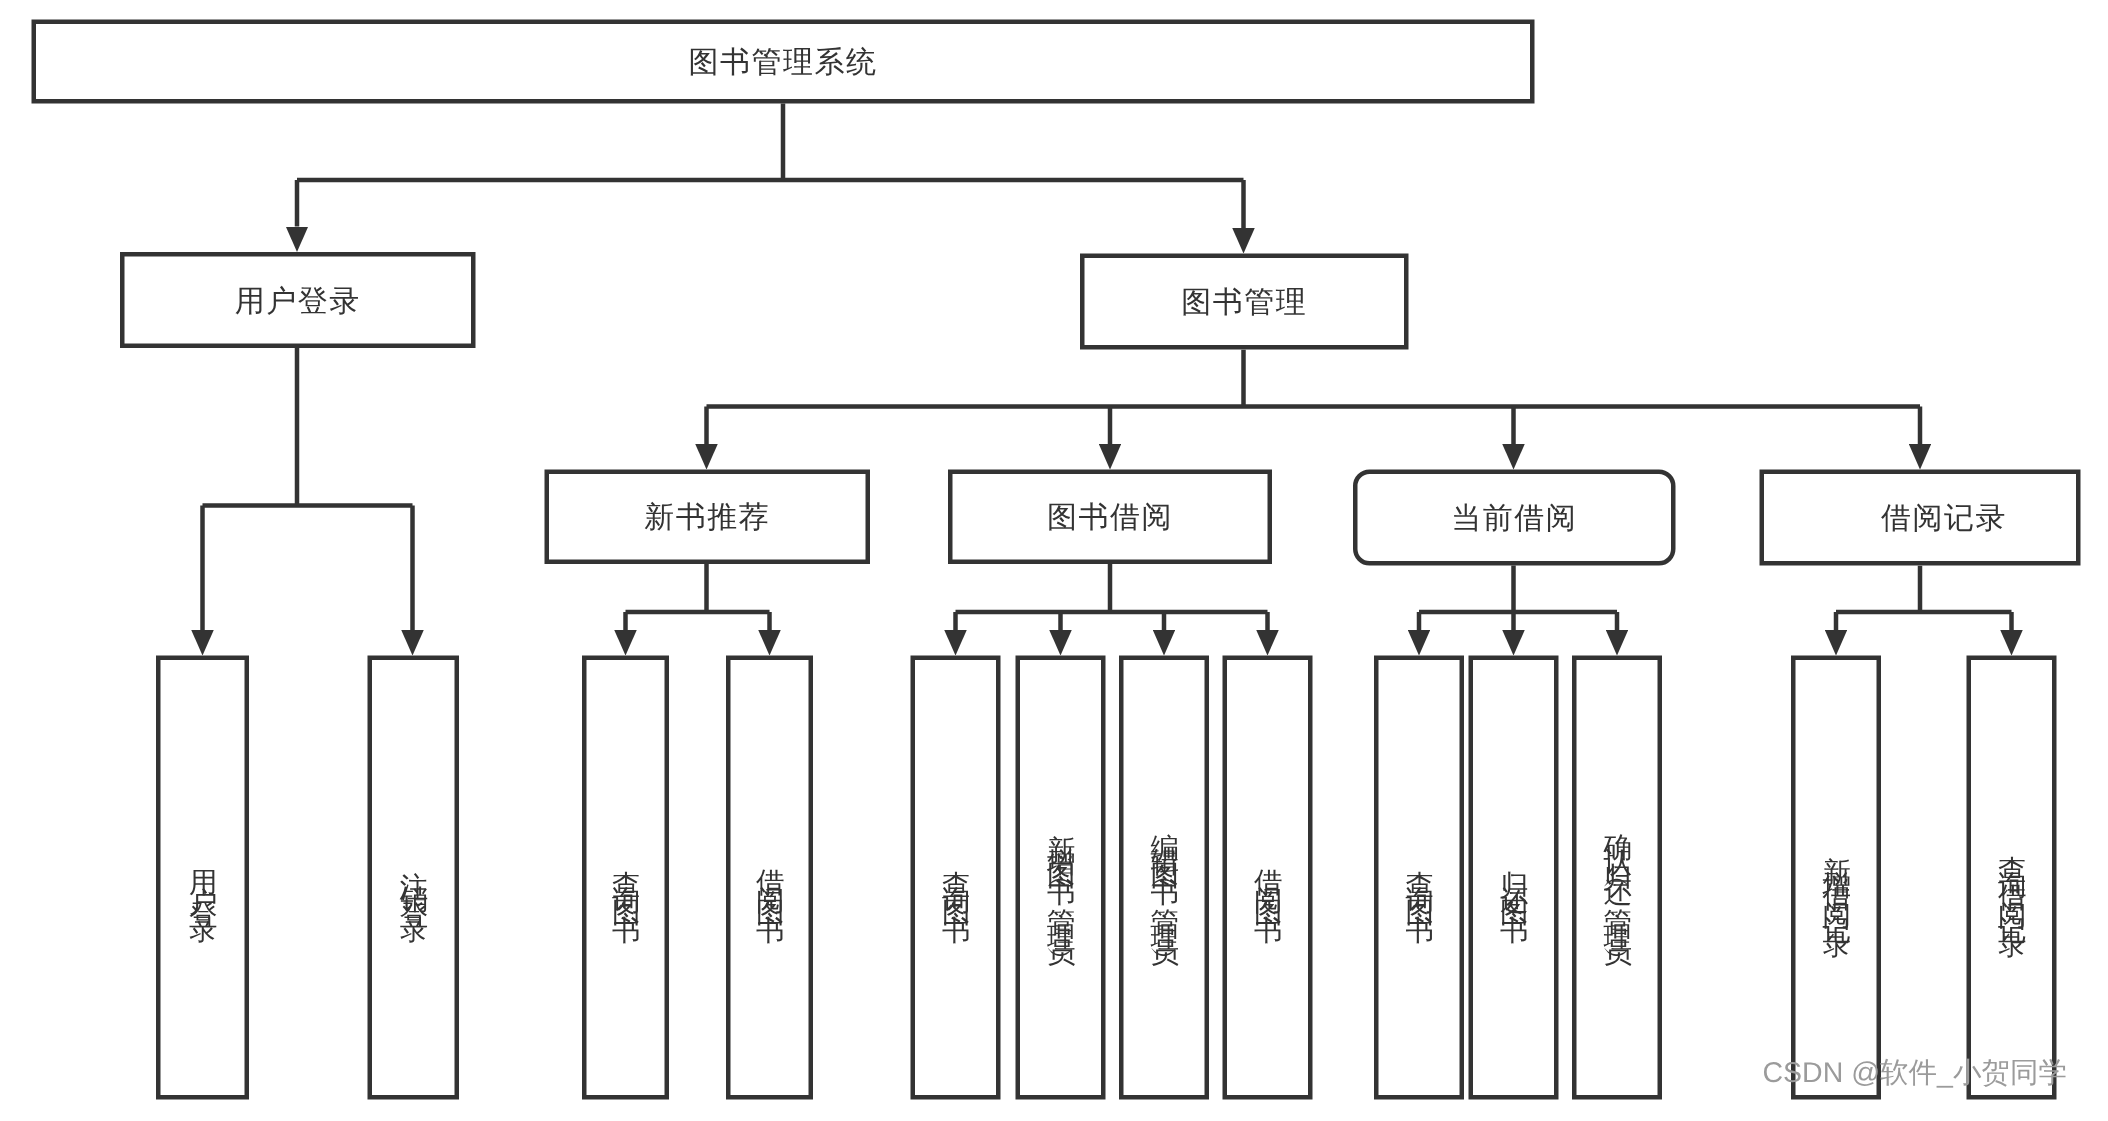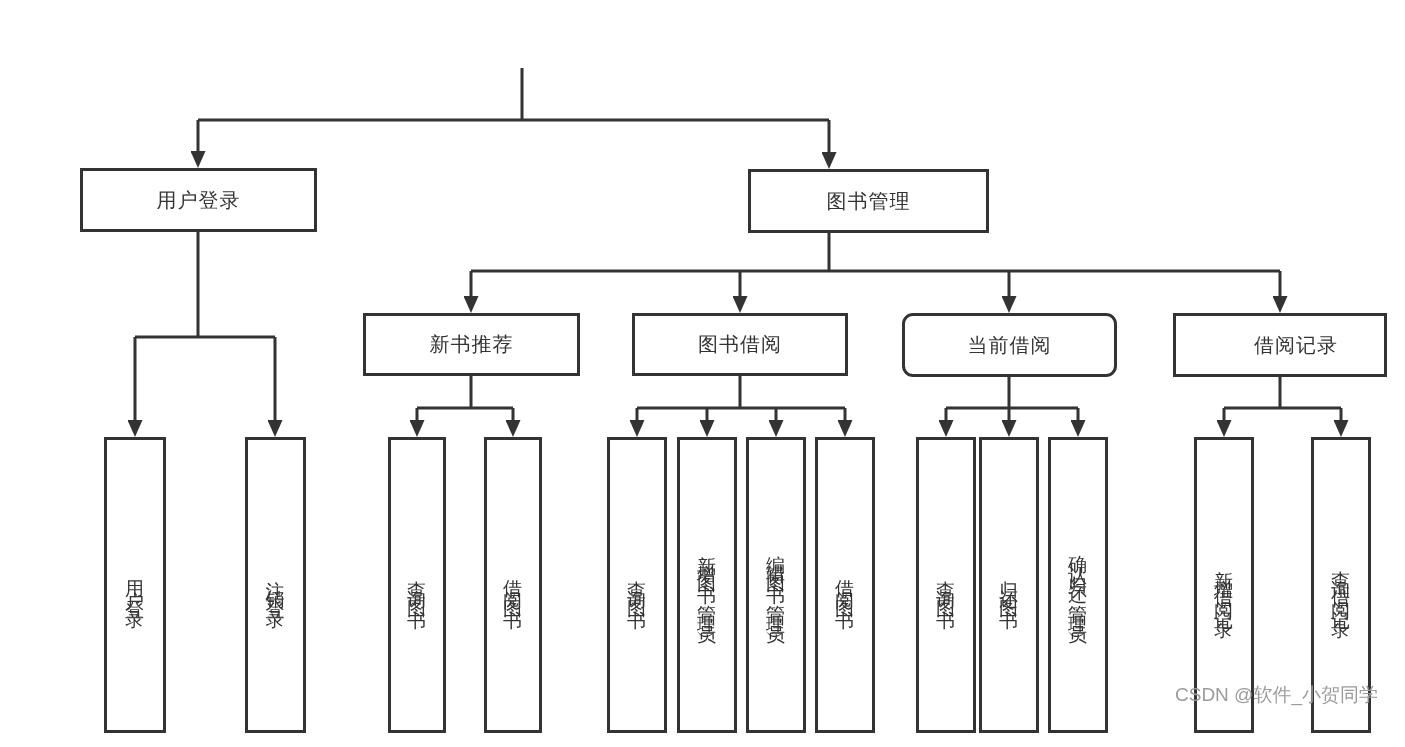--- a/index.html
+++ b/index.html
@@ -11,21 +11,21 @@
   .wire{stroke:var(--line-color,#333);stroke-width:3;fill:none;}
   .ah-fill{fill:var(--line-color,#333);}
   .node{
     position:absolute;background:#fff;border:3px solid var(--line-color,#333);
     box-sizing:border-box;display:flex;align-items:center;justify-content:center;
     color:var(--text-color,#333);
   }
   .h{font-size:20px;letter-spacing:1px;white-space:nowrap;}
   .v{writing-mode:vertical-rl;font-size:19px;letter-spacing:10px;line-height:1;}
   .watermark{
-    position:absolute;left:1175px;top:682px;z-index:10;
+    position:absolute;left:1175px;top:702px;z-index:10;
     font-size:19px;color:var(--watermark-color,#9b9b9b);white-space:nowrap;
   }
 </style>
 </head>
 <body>
 
 <div class="stage">
 
   <svg class="wires" viewBox="0 0 1405 747">
     <defs>
@@ -61,23 +61,24 @@
     <path class="wire" d="M1009,377 V408 M946,408 H1078"></path>
     <path class="wire" d="M946,408 V420" marker-end="url(#ah)"></path>
     <path class="wire" d="M1009,408 V420" marker-end="url(#ah)"></path>
     <path class="wire" d="M1078,408 V420" marker-end="url(#ah)"></path>
 
     <path class="wire" d="M1280,377 V408 M1224,408 H1341"></path>
     <path class="wire" d="M1224,408 V420" marker-end="url(#ah)"></path>
     <path class="wire" d="M1341,408 V420" marker-end="url(#ah)"></path>
   </svg>
 
+  <div class="node h" style="left:21px;top:13px;width:1002px;height:56px;">图书管理系统</div>
 
   <div class="node h" style="left:80px;top:168px;width:237px;height:64px;">用户登录</div>
-  <div class="node h" style="left:748px;top:169px;width:241px;height:64px;">图书管理</div>
+  <div class="node h" style="left:720px;top:169px;width:219px;height:64px;">图书管理</div>
 
   <div class="node h" style="left:632px;top:313px;width:216px;height:63px;">图书借阅</div>
   <div class="node h" style="left:363px;top:313px;width:217px;height:63px;">新书推荐</div>
   <div class="node h" style="left:902px;top:313px;width:215px;height:64px;border-radius:11px;">当前借阅</div>
   <div class="node h" style="left:1173px;top:313px;width:214px;height:64px;padding-left:32px;">借阅记录</div>
 
   <div class="node v" style="left:104px;top:437px;width:62px;height:296px;">用户登录</div>
   <div class="node v" style="left:245px;top:437px;width:61px;height:296px;">注销登录</div>
 
   <div class="node v" style="left:388px;top:437px;width:58px;height:296px;">查询图书</div>

